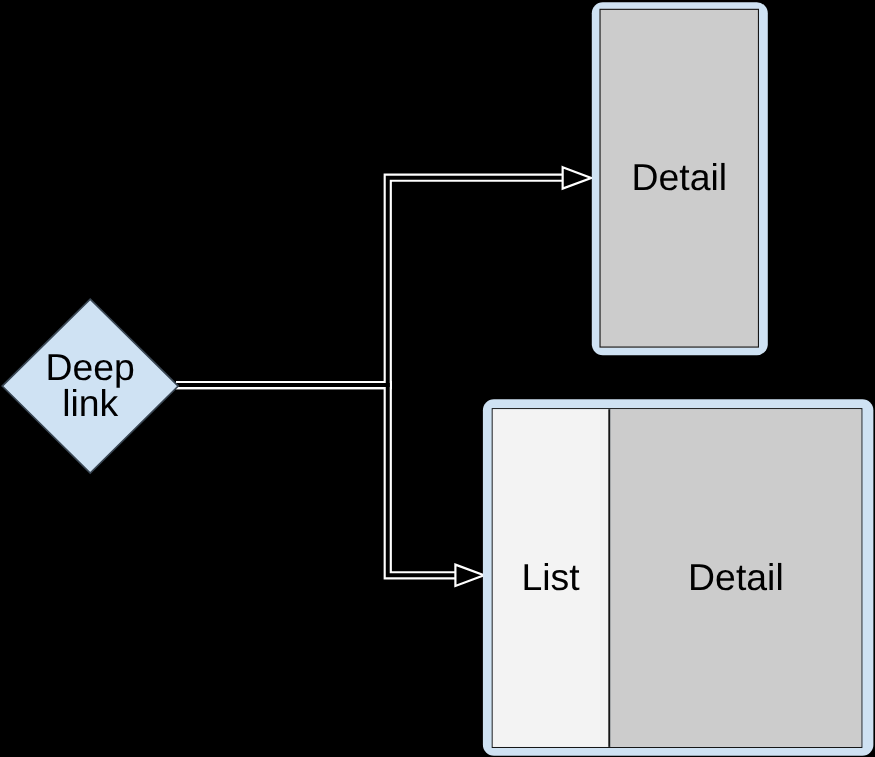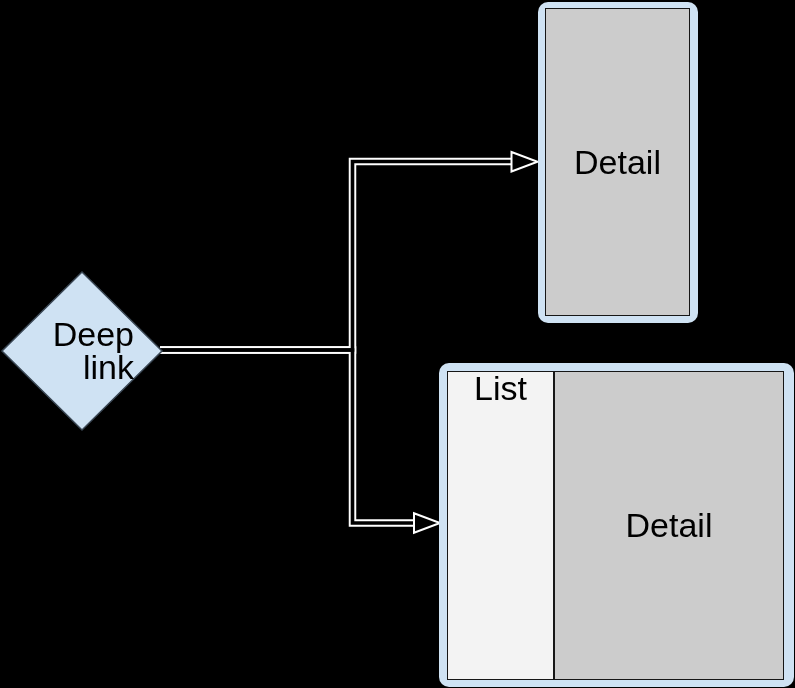--- a/index.html
+++ b/index.html
@@ -52,21 +52,21 @@
     font-size: 34px;
     line-height: 33px;
     color: #000000;
     user-select: none;
   }
   #deep-link-label {
     position: absolute;
     left: 30px;
     top: 318px;
     width: 104px;
-    text-align: right;
+    text-align: center;
   }
   
   #phone-frame {
     position: absolute;
     left: 538px;
     top: 2px;
     width: 160px;
     height: 321px;
     background: #cfe2f3;
     border-radius: 10px;
@@ -101,21 +101,21 @@
     bottom: 7px;
     border: 1.5px solid #161616;
     display: flex;
     flex-direction: row;
   }
   #tablet-list-pane {
     width: 105px;
     background: #f3f3f3;
     border-right: 2px solid #161616;
     display: flex;
-    align-items: flex-start;
+    align-items: center;
     justify-content: center;
   }
   #tablet-detail-pane {
     flex: 1;
     background: #cccccc;
     display: flex;
     align-items: center;
     justify-content: center;
   }
 </style>

